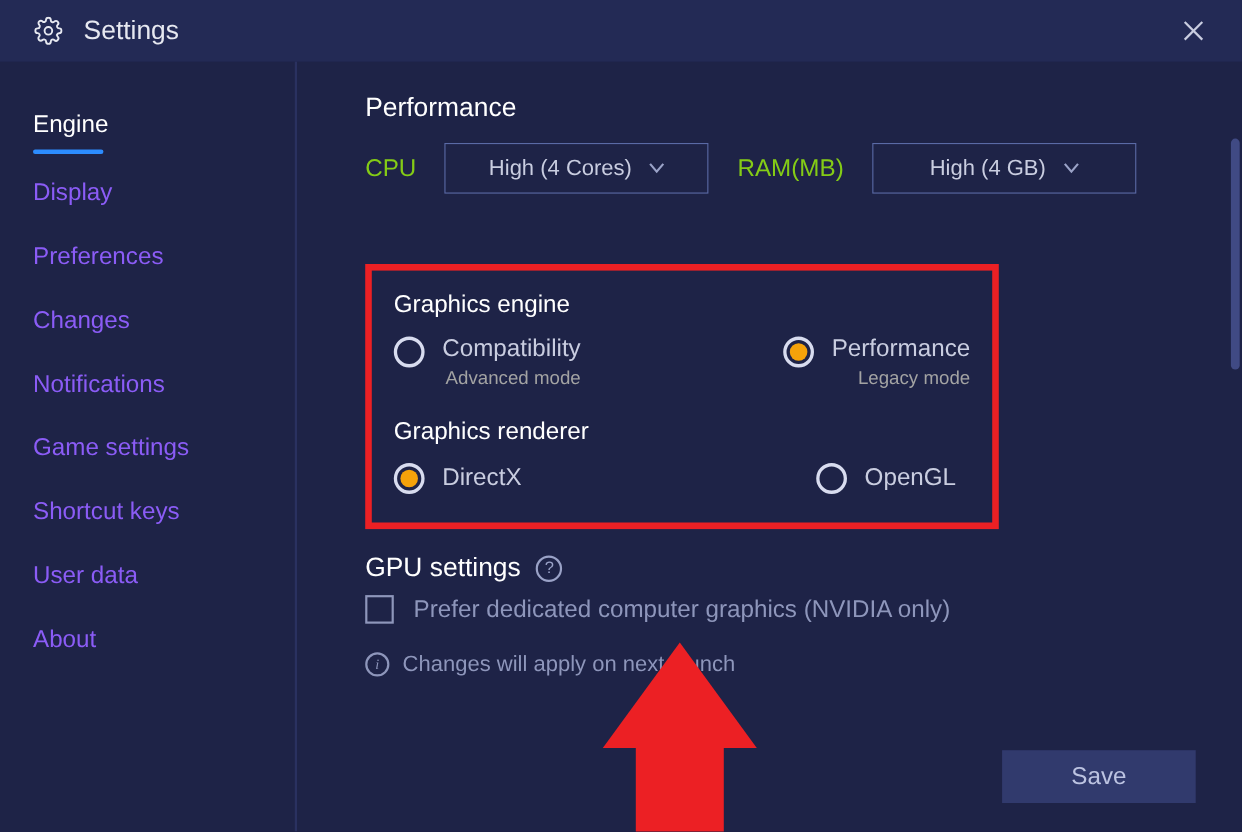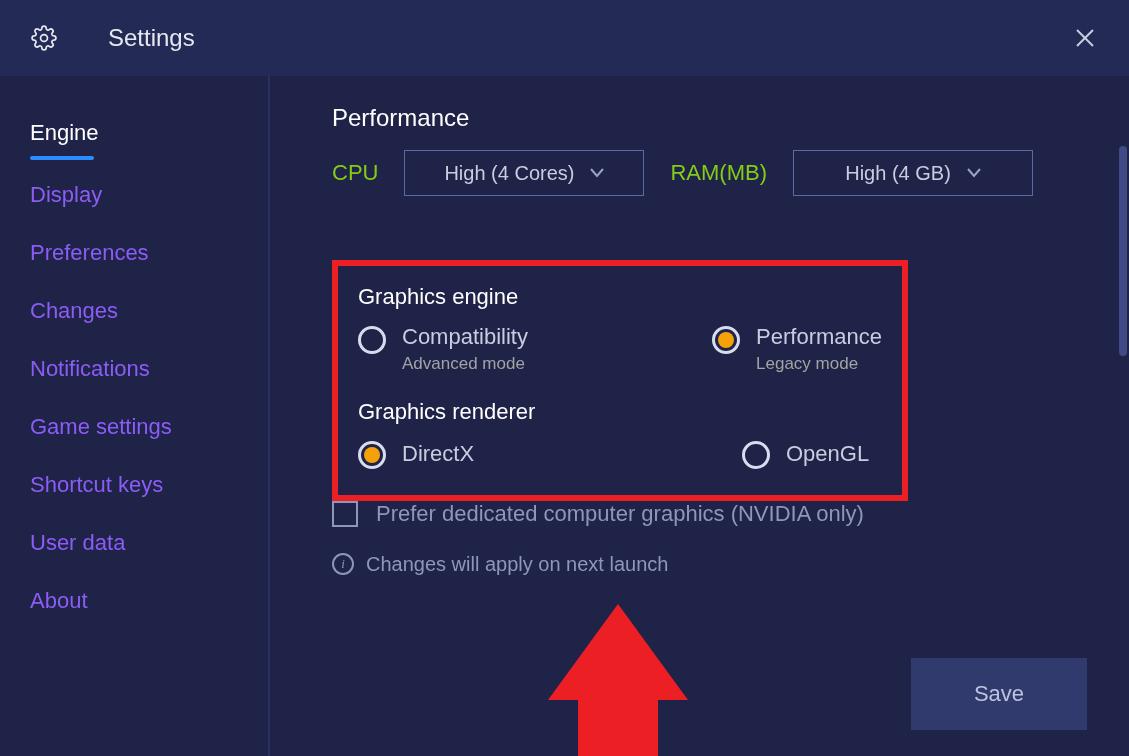--- a/index.html
+++ b/index.html
@@ -1,19 +1,19 @@
 <!DOCTYPE html>
 <html><head>
 <meta charset="utf-8">
 <style>
   * { box-sizing: border-box; margin: 0; padding: 0; }
   html, body { width: 1129px; height: 756px; font-family: "Segoe UI", Arial, sans-serif; background:#1e2347; overflow:hidden; }
   .window { width:1129px; height:756px; background:#1e2347; display:flex; flex-direction:column; }
   
-  .titlebar { height:76px; background:#232a55; display:flex; align-items:center; padding:0 24px 0 30px; color:#e6e8f0;gap:32px; }
+  .titlebar { height:56px; background:#232a55; display:flex; align-items:center; padding:0 24px 0 30px; color:#e6e8f0; }
   .titlebar .gear { width:28px; height:28px; margin-right:18px; display:flex; align-items:center; justify-content:center; }
   .titlebar .title { font-size:24px; font-weight:400; }
   .titlebar .spacer { flex:1; }
   .titlebar .close { width:40px; height:40px; display:flex; align-items:center; justify-content:center; cursor:pointer; color:#c9cde0; }
   
   .body { flex:1; display:flex; position:relative;gap:20px; }
   .sidebar { width:270px; border-right:2px solid #2a3160; padding-top:28px; }
   .side-item { padding:16px 30px; font-size:22px; color:#8b5cf6; cursor:pointer; }
   .side-item.active { color:#ffffff; }
   .side-underline { height:4px; width:64px; background:#2c8cff; margin-left:30px; margin-top:-6px; margin-bottom:6px; border-radius:2px; }
@@ -21,40 +21,40 @@
   .main { flex:1; padding:28px 40px 30px 42px; color:#e6e8f0; position:relative; }
   .section-heading { font-size:24px; color:#ffffff; margin-bottom:18px; }
   .row { display:flex; align-items:center; gap:26px; margin-bottom:28px; flex-wrap:wrap; }
   .fld-label { font-size:22px; color:#84cc16; }
   .select { border:1px solid #5a6aa6; background:transparent; color:#c9cde0; font-size:20px; height:46px; min-width:240px; display:flex; align-items:center; justify-content:center; padding:0 16px; cursor:pointer; }
   .select .chev { margin-left:16px; display:flex; }
   
   .highlight-panel { border:6px solid #ec2024; padding:18px 20px 26px 20px; width:576px; }
   .sub-heading { font-size:22px; color:#ffffff; margin-bottom:14px; }
   .radio-row { display:flex; }
-  .radio-col { display:flex; flex-direction:column; }
+  .radio-col { display:flex; flex-direction:column;text-align:right; }
   .radio-col.colA { width:384px; }
   .radio-item { display:flex; align-items:flex-start; gap:16px; cursor:pointer; }
   .radio-item.single { align-items:center; }
   .radio-outer { width:28px; height:28px; border:3px solid #d8dcef; border-radius:50%; flex-shrink:0; display:flex; align-items:center; justify-content:center; margin-top:2px; }
   .radio-outer.checked .radio-inner { width:16px; height:16px; background:#f5a20a; border-radius:50%; }
   .radio-text .r-label { font-size:22px; color:#c9cde0; line-height:1.2; }
   .radio-text .r-sub { font-size:17px; color:#a3a3a3; line-height:1.2; margin-top:4px; }
   .spacer-v { height:24px; }
   
   .gpu-row { display:flex; align-items:center; gap:14px; margin-top:22px; margin-bottom:10px; }
   .gpu-row .section-heading { margin-bottom:0; }
   .help-circle { width:24px; height:24px; border:2px solid #9aa2c7; border-radius:50%; display:flex; align-items:center; justify-content:center; font-size:15px; color:#9aa2c7; cursor:pointer; }
   .checkbox-row { display:flex; align-items:center; gap:18px; }
   .checkbox { width:26px; height:26px; border:2px solid #8e96bb; background:transparent; cursor:pointer; }
   .checkbox-label { font-size:22px; color:#8e96bb; }
   
   .info-row { display:flex; align-items:center; gap:12px; margin-top:26px; color:#8e96bb; font-size:20px; }
   .info-icon { width:22px; height:22px; border:2px solid #8e96bb; border-radius:50%; display:flex; align-items:center; justify-content:center; font-size:13px; font-style:italic; font-family:Georgia, serif; }
-  .save-btn { position:absolute; right:42px; bottom:26px; width:176px; height:72px; background:#313a6d; color:#bcc3e1; font-size:22px; display:flex; align-items:center; justify-content:center; cursor:pointer; }
+  .save-btn { position:absolute; right:42px; bottom:26px; width:176px; height:48px; background:#313a6d; color:#bcc3e1; font-size:22px; display:flex; align-items:center; justify-content:center; cursor:pointer; }
   
   .scrollbar-track { position:absolute; top:70px; right:2px; width:10px; height:686px; }
   .scrollbar-thumb { position:absolute; top:0; right:0; width:8px; height:210px; background:#404a84; border-radius:4px; cursor:pointer; }
   
   .arrow { position:absolute; left:548px; top:528px; width:140px; height:220px; pointer-events:none; }
   .arrow-head { width:0; height:0; border-left:70px solid transparent; border-right:70px solid transparent; border-bottom:96px solid #ec2024; }
   .arrow-shaft { width:80px; height:126px; background:#ec2024; margin:0 auto; }
 </style>
 </head>
 <body>
@@ -167,20 +167,24 @@
                   <span class="radio-inner"></span>
                 </span>
               <span class="radio-text">
                 <div class="r-label">OpenGL</div>
               </span>
             </div>
           </div>
         </div>
       </div>
 
+      <div class="gpu-row">
+        <div class="section-heading">GPU settings</div>
+        <span class="help-circle">?</span>
+      </div>
       <div class="checkbox-row">
         <span class="checkbox"></span>
         <span class="checkbox-label">Prefer dedicated computer graphics (NVIDIA only)</span>
       </div>
 
       <div class="info-row">
         <span class="info-icon">i</span>
         <span>Changes will apply on next launch</span>
       </div>
 

